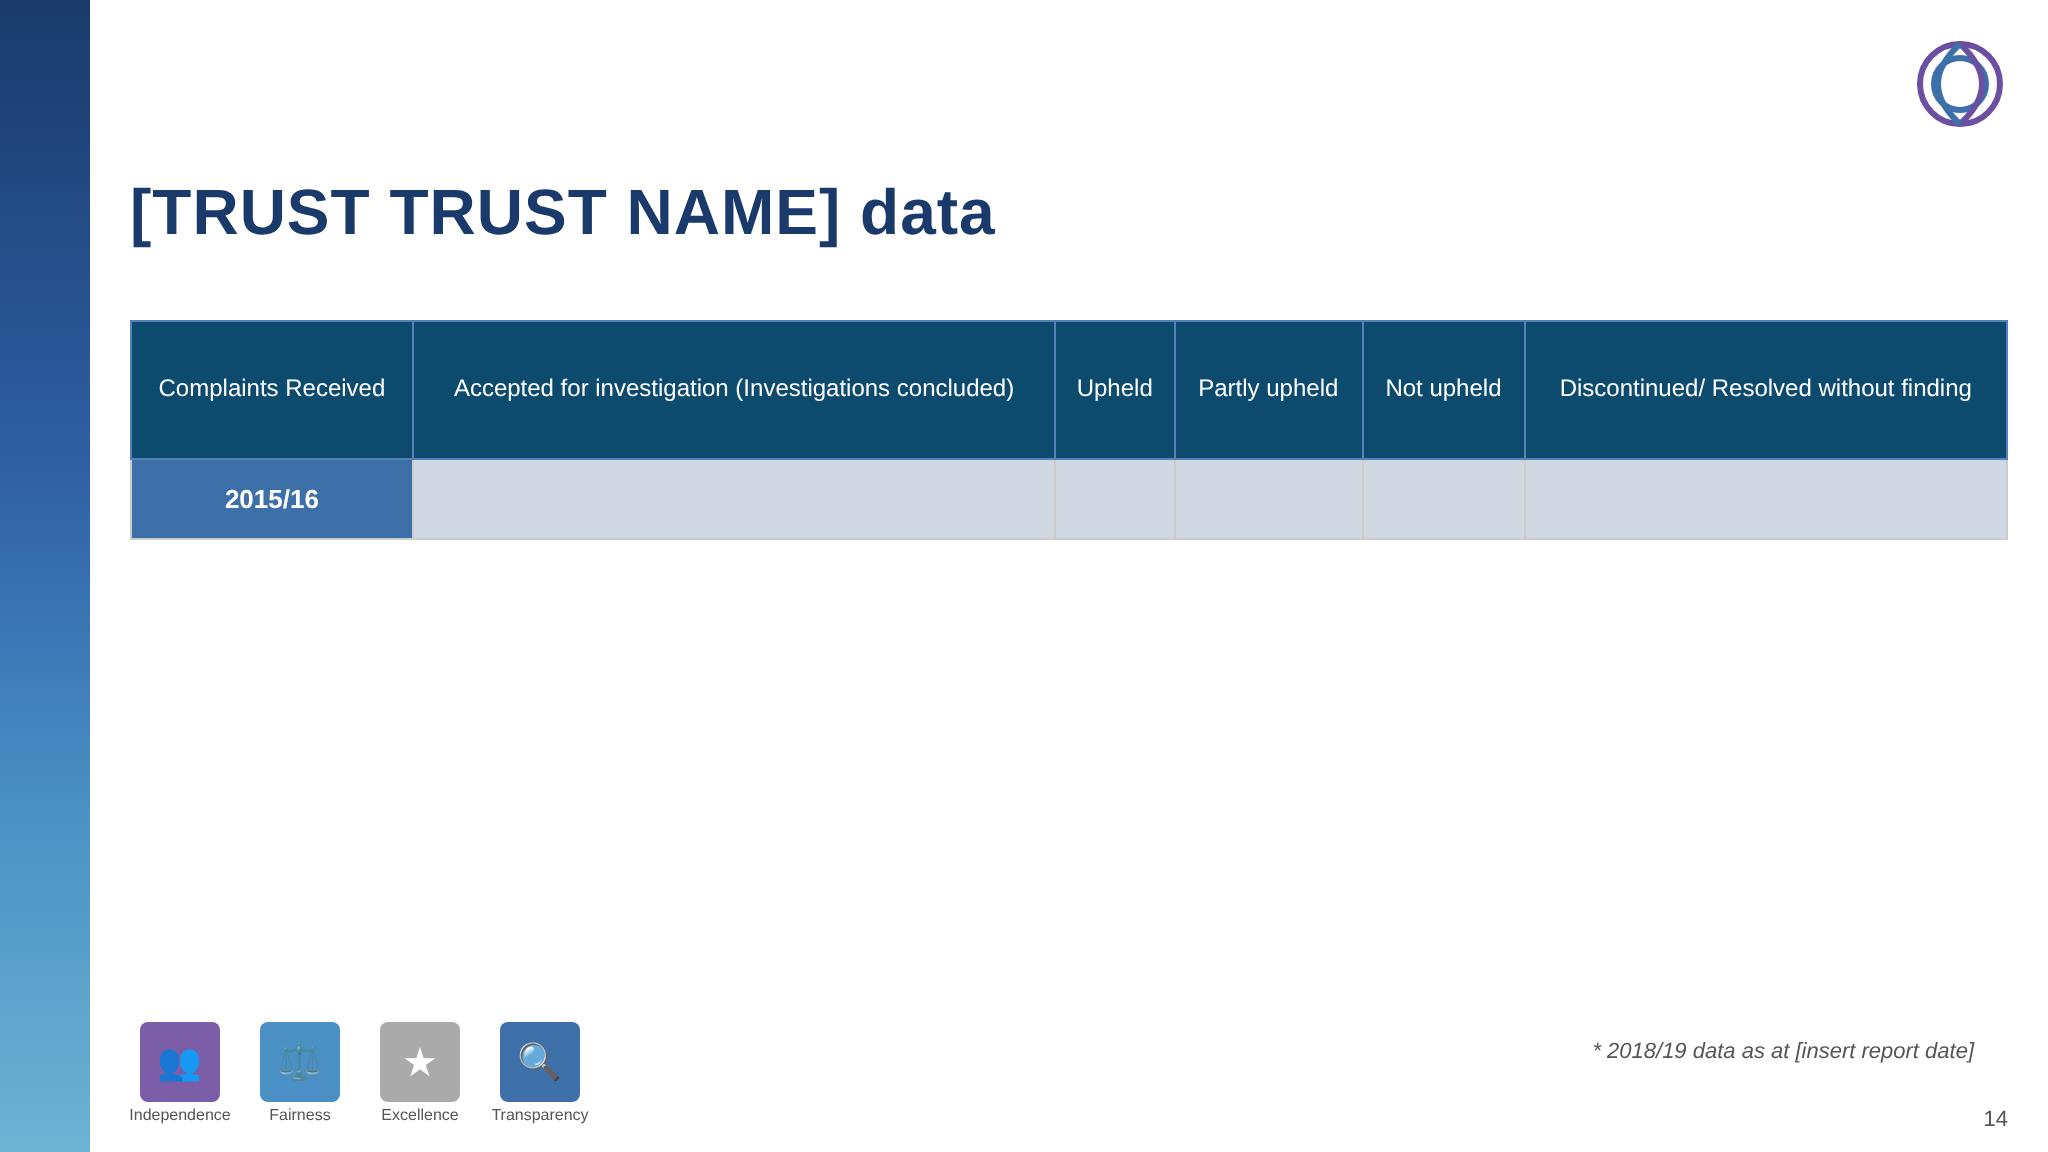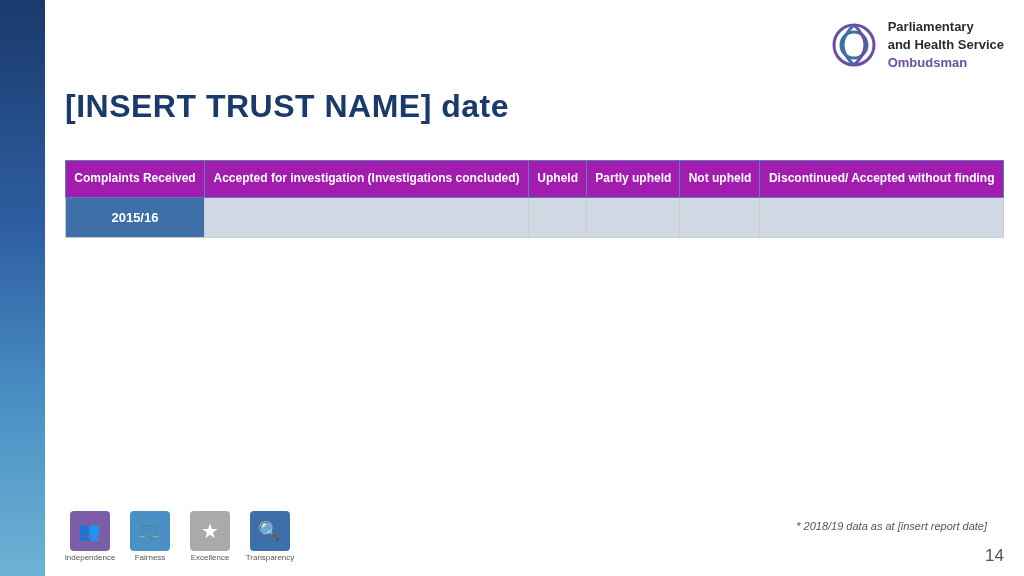--- a/index.html
+++ b/index.html
@@ -71,26 +71,26 @@
       right: 20px;
     }
 
     
     .data-table {
       width: 100%;
       border-collapse: collapse;
     }
 
     .data-table th {
-      background-color: #a21caf;
+      background-color: #0c4a6e;
       color: #ffffff;
       font-size: 12px;
-      font-weight: 700;
+      font-weight: 400;
       text-align: center;
-      padding: 10px 8px;
+      padding: 26px 8px;
       line-height: 1.3;
       border: 1px solid #5580b8;
     }
 
     .data-table td {
       border: 1px solid #cccccc;
       padding: 10px 8px;
       font-size: 12px;
       text-align: center;
       height: 40px;
@@ -153,55 +153,50 @@
       color: #555;
       margin-top: 2px;
       text-align: left;
     }
 
     
     .page-number {
       position: absolute;
       bottom: 10px;
       right: 20px;
-      font-size: 17px;
+      font-size: 11px;
       color: #555;
     }
   </style>
 </head>
 <body>
 
 <div class="left-accent"></div>
 
 <div class="logo-area">
   <svg class="logo-icon" viewBox="0 0 48 48" xmlns="http://www.w3.org/2000/svg">
     <circle cx="24" cy="24" r="20" fill="none" stroke="#6b4fa0" stroke-width="3"></circle>
     <circle cx="24" cy="24" r="13" fill="none" stroke="#3d6fa8" stroke-width="3"></circle>
     <path d="M24 4 Q35 14 35 24 Q35 34 24 44" fill="none" stroke="#6b4fa0" stroke-width="3"></path>
     <path d="M24 4 Q13 14 13 24 Q13 34 24 44" fill="none" stroke="#3d6fa8" stroke-width="3"></path>
   </svg>
-  <div class="logo-text">
-    <div class="bold">Parliamentary</div>
-    <div class="bold">and Health Service</div>
-    <div class="ombudsman">Ombudsman</div>
-  </div>
 </div>
 
-<h1 class="page-title">[INSERT TRUST NAME] date</h1>
+<h1 class="page-title">[TRUST TRUST NAME] data</h1>
 
 <div class="main-content">
   <table class="data-table">
     <thead>
       <tr>
         <th>Complaints Received</th>
         <th>Accepted for investigation (Investigations concluded)</th>
         <th>Upheld</th>
         <th>Partly upheld</th>
         <th>Not upheld</th>
-        <th>Discontinued/ Accepted without finding</th>
+        <th>Discontinued/ Resolved without finding</th>
       </tr>
     </thead>
     <tbody>
       <tr>
         <td>2015/16</td>
         <td></td>
         <td></td>
         <td></td>
         <td></td>
         <td></td>

